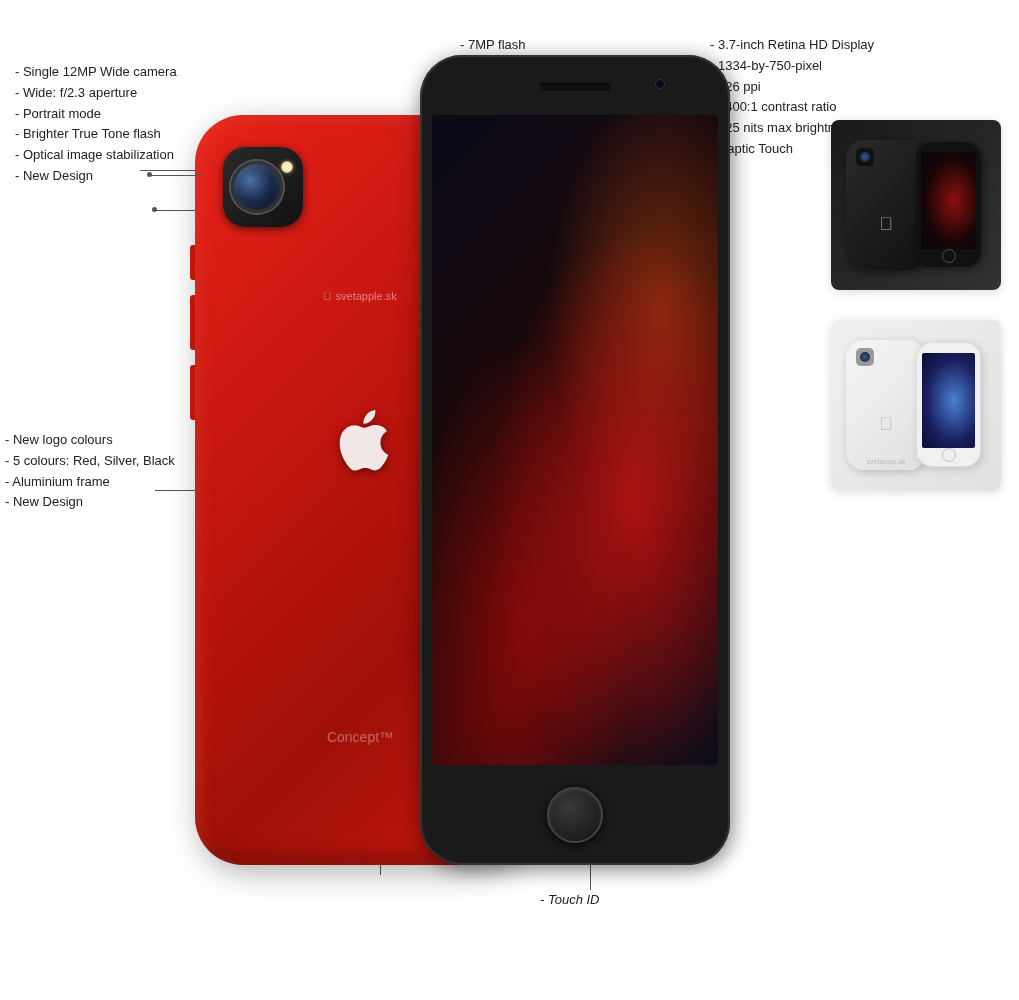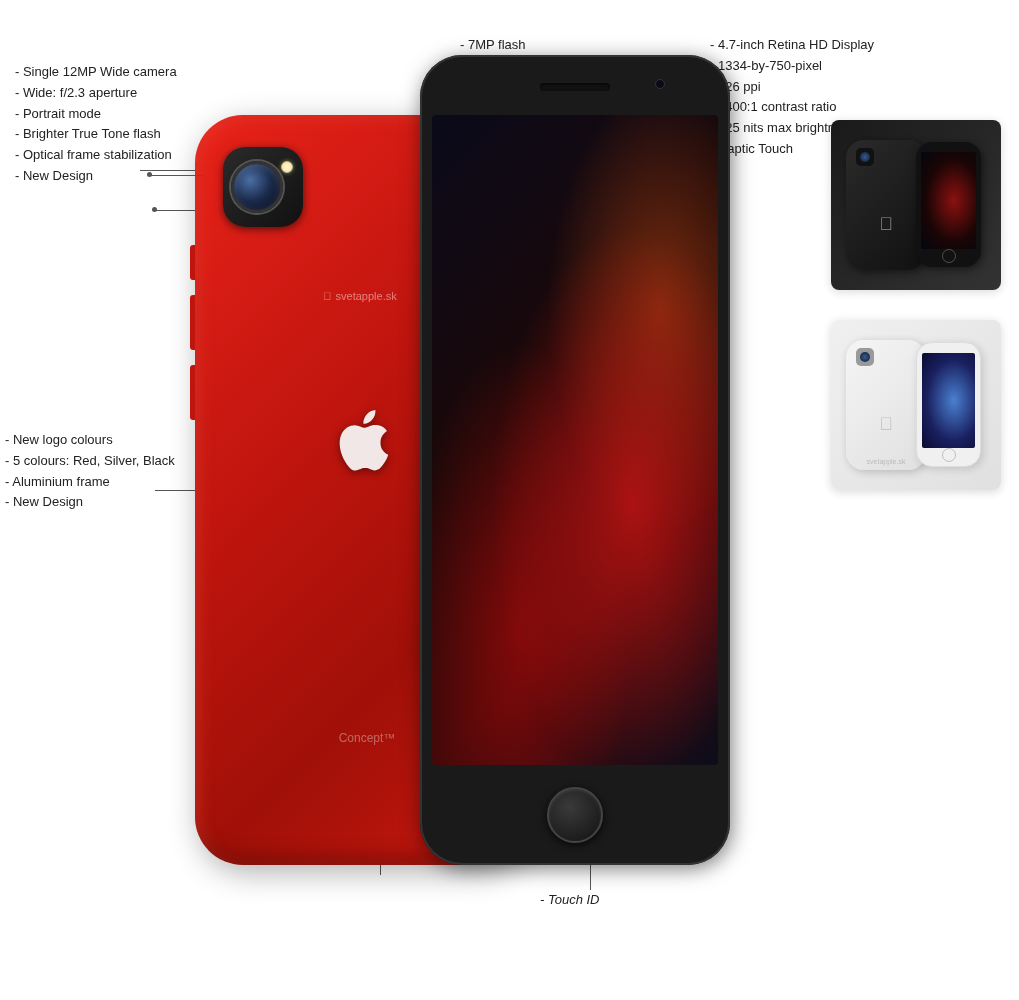--- a/index.html
+++ b/index.html
@@ -126,24 +126,23 @@
       align-items: center;
       gap: 4px;
     }
 
     
     .phone-back-bottom-text {
       position: absolute;
       bottom: 120px;
       left: 50%;
       transform: translateX(-50%);
-      font-size: 12px;
+      font-size: 14px;
       color: rgba(255,255,255,0.35);
       white-space: nowrap;
-      margin-left: 7px;
     }
 
     
     .phone-front {
       position: absolute;
       left: 225px;
       top: 0;
       width: 320px;
       height: 820px;
     }
@@ -399,40 +398,40 @@
 </head>
 <body>
 
 <div class="page-wrapper">
 
   <div class="annotation" style="left:15px; top:62px;">
     <div>- Single 12MP Wide camera</div>
     <div>- Wide: f/2.3 aperture</div>
     <div>- Portrait mode</div>
     <div>- Brighter True Tone flash</div>
-    <div>- Optical frame stabilization</div>
+    <div>- Optical image stabilization</div>
     <div>- New Design</div>
   </div>
 
   <div class="ann-line-h" style="left:155px; top:210px; width:60px;"></div>
   <div class="ann-line-v" style="left:215px; top:170px; height:40px;"></div>
   <div class="ann-line-h" style="left:140px; top:170px; width:75px;"></div>
   <div class="connector-dot" style="left:152px; top:207px;"></div>
 
   <div class="annotation" style="left:460px; top:35px;">
     <div>- 7MP flash</div>
     <div>- f/2.2 aperture</div>
     <div>- Portrait mode</div>
   </div>
 
   <div class="ann-line-v" style="left:545px; top:95px; height:70px;"></div>
   <div class="connector-dot" style="left:542px; top:162px;"></div>
 
   <div class="annotation" style="left:710px; top:35px;">
-    <div>- 4.7-inch Retina HD Display</div>
+    <div>- 3.7-inch Retina HD Display</div>
     <div>- 1334-by-750-pixel</div>
     <div>- 326 ppi</div>
     <div>- 1400:1 contrast ratio</div>
     <div>- 625 nits max brightness</div>
     <div>- Haptic Touch</div>
   </div>
 
   <div class="ann-line-h" style="left:665px; top:160px; width:48px;"></div>
   <div class="ann-line-v" style="left:665px; top:160px; height:60px;"></div>
   <div class="ann-line-h" style="left:590px; top:220px; width:75px;"></div>

